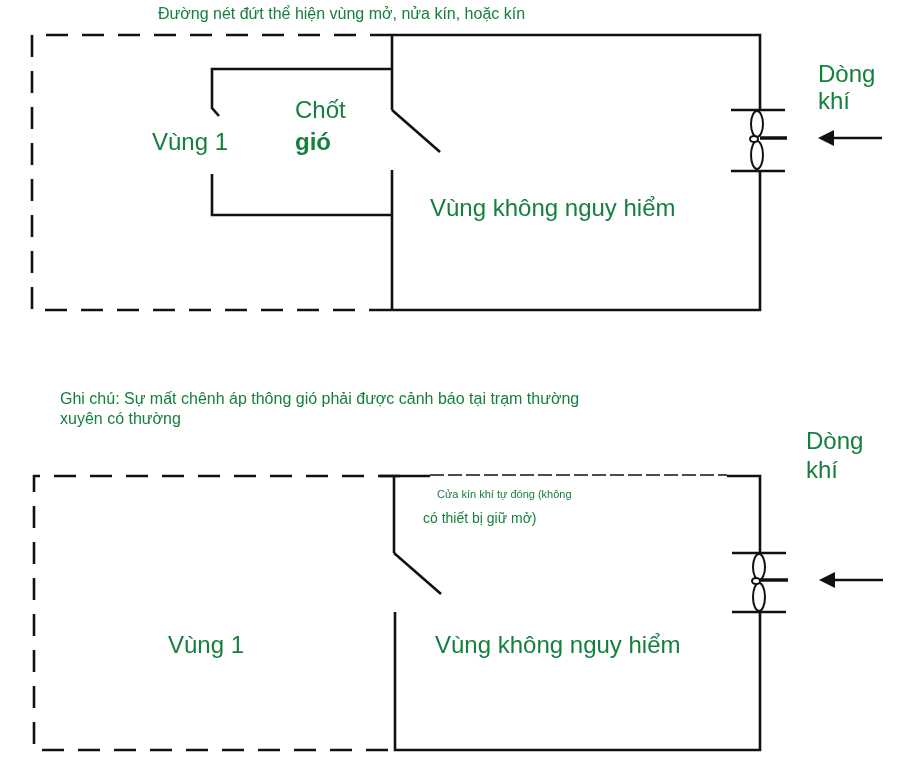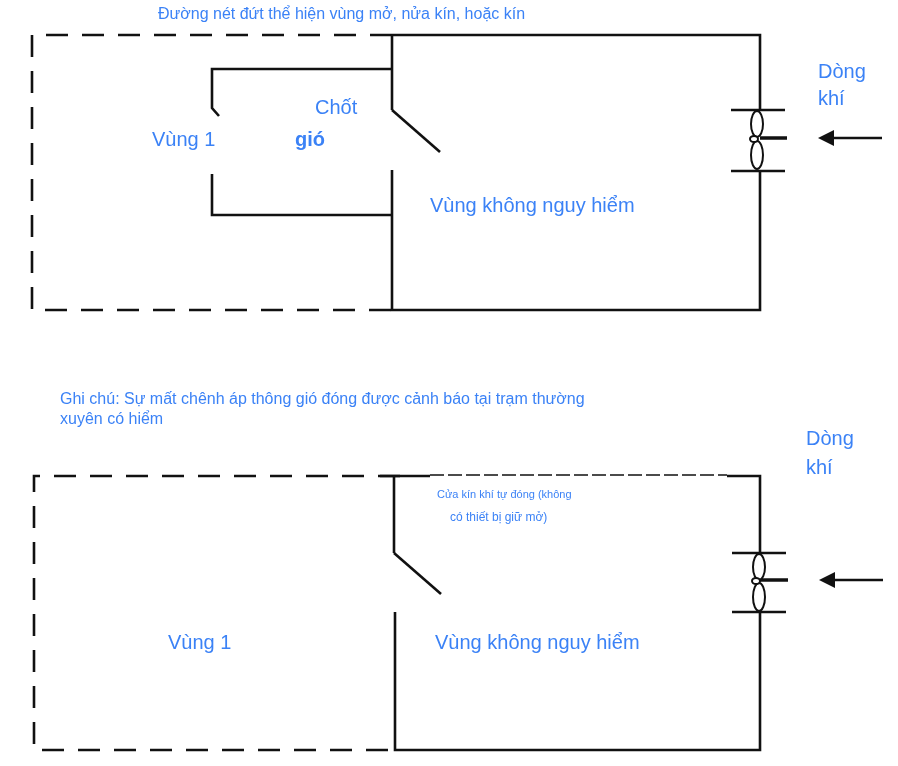--- a/index.html
+++ b/index.html
@@ -1,19 +1,19 @@
 <!DOCTYPE html>
 <html><head>
 <meta charset="utf-8">
 <style>
   html, body { margin: 0; padding: 0; background: #ffffff; }
   body { width: 898px; height: 766px; position: relative; overflow: hidden; font-family: "Liberation Sans", sans-serif; color: #1a1a1a; }
   svg { position: absolute; left: 0; top: 0; }
-  .txt { position: absolute; white-space: nowrap; color: #3b82f6; font-family: "Liberation Sans", sans-serif; }
-  .lg { font-size: 20px; }
+  .txt { position: absolute; white-space: nowrap; color: #15803d; font-family: "Liberation Sans", sans-serif; }
+  .lg { font-size: 24px; }
   .sm { font-size: 16px; }
   .line { stroke: #111; stroke-width: 2.6; fill: none; }
   .dash { stroke: #111; stroke-width: 2.6; fill: none; stroke-dasharray: 22 14; }
   .fan { stroke: #111; stroke-width: 2; fill: #fff; }
 </style>
 </head>
 <body>
 
 <svg width="898" height="766" viewBox="0 0 898 766">
 
@@ -62,27 +62,27 @@
     </g>
     <g>
       <line class="line" x1="834" y1="580" x2="883" y2="580"></line>
       <polygon points="819,580 835,572 835,588" fill="#111"></polygon>
     </g>
   </g>
 </svg>
 
 <div class="txt sm" style="left:158px; top:5px;">Đường nét đứt thể hiện vùng mở, nửa kín, hoặc kín</div>
 <div class="txt lg" style="left:152px; top:128px;">Vùng 1</div>
-<div class="txt lg" style="left:295px; top:96px;margin-left:20px;">Chốt</div>
+<div class="txt lg" style="left:295px; top:96px;">Chốt</div>
 <div class="txt lg" style="left:295px; top:128px;font-weight:bold;">gió</div>
 <div class="txt lg" style="left:430px; top:194px;">Vùng không nguy hiểm</div>
 <div class="txt lg" style="left:818px; top:60px;">Dòng</div>
 <div class="txt lg" style="left:818px; top:87px;">khí</div>
 
-<div class="txt sm" style="left:60px; top:390px;">Ghi chú: Sự mất chênh áp thông gió đóng được cảnh báo tại trạm thường</div>
-<div class="txt sm" style="left:60px; top:410px;">xuyên có hiểm</div>
+<div class="txt sm" style="left:60px; top:390px;">Ghi chú: Sự mất chênh áp thông gió phải được cảnh báo tại trạm thường</div>
+<div class="txt sm" style="left:60px; top:410px;">xuyên có thường</div>
 
 <div class="txt sm" style="left:437px; top:488px; font-size:11px;">Cửa kín khí tự đóng (không</div>
-<div class="txt sm" style="left:450px; top:510px; font-size:12px;">có thiết bị giữ mở)</div>
+<div class="txt sm" style="left:423px; top:510px; font-size:14px;">có thiết bị giữ mở)</div>
 <div class="txt lg" style="left:168px; top:631px;">Vùng 1</div>
 <div class="txt lg" style="left:435px; top:631px;">Vùng không nguy hiểm</div>
 <div class="txt lg" style="left:806px; top:427px;">Dòng</div>
 <div class="txt lg" style="left:806px; top:456px;">khí</div>
 
 </body></html>

